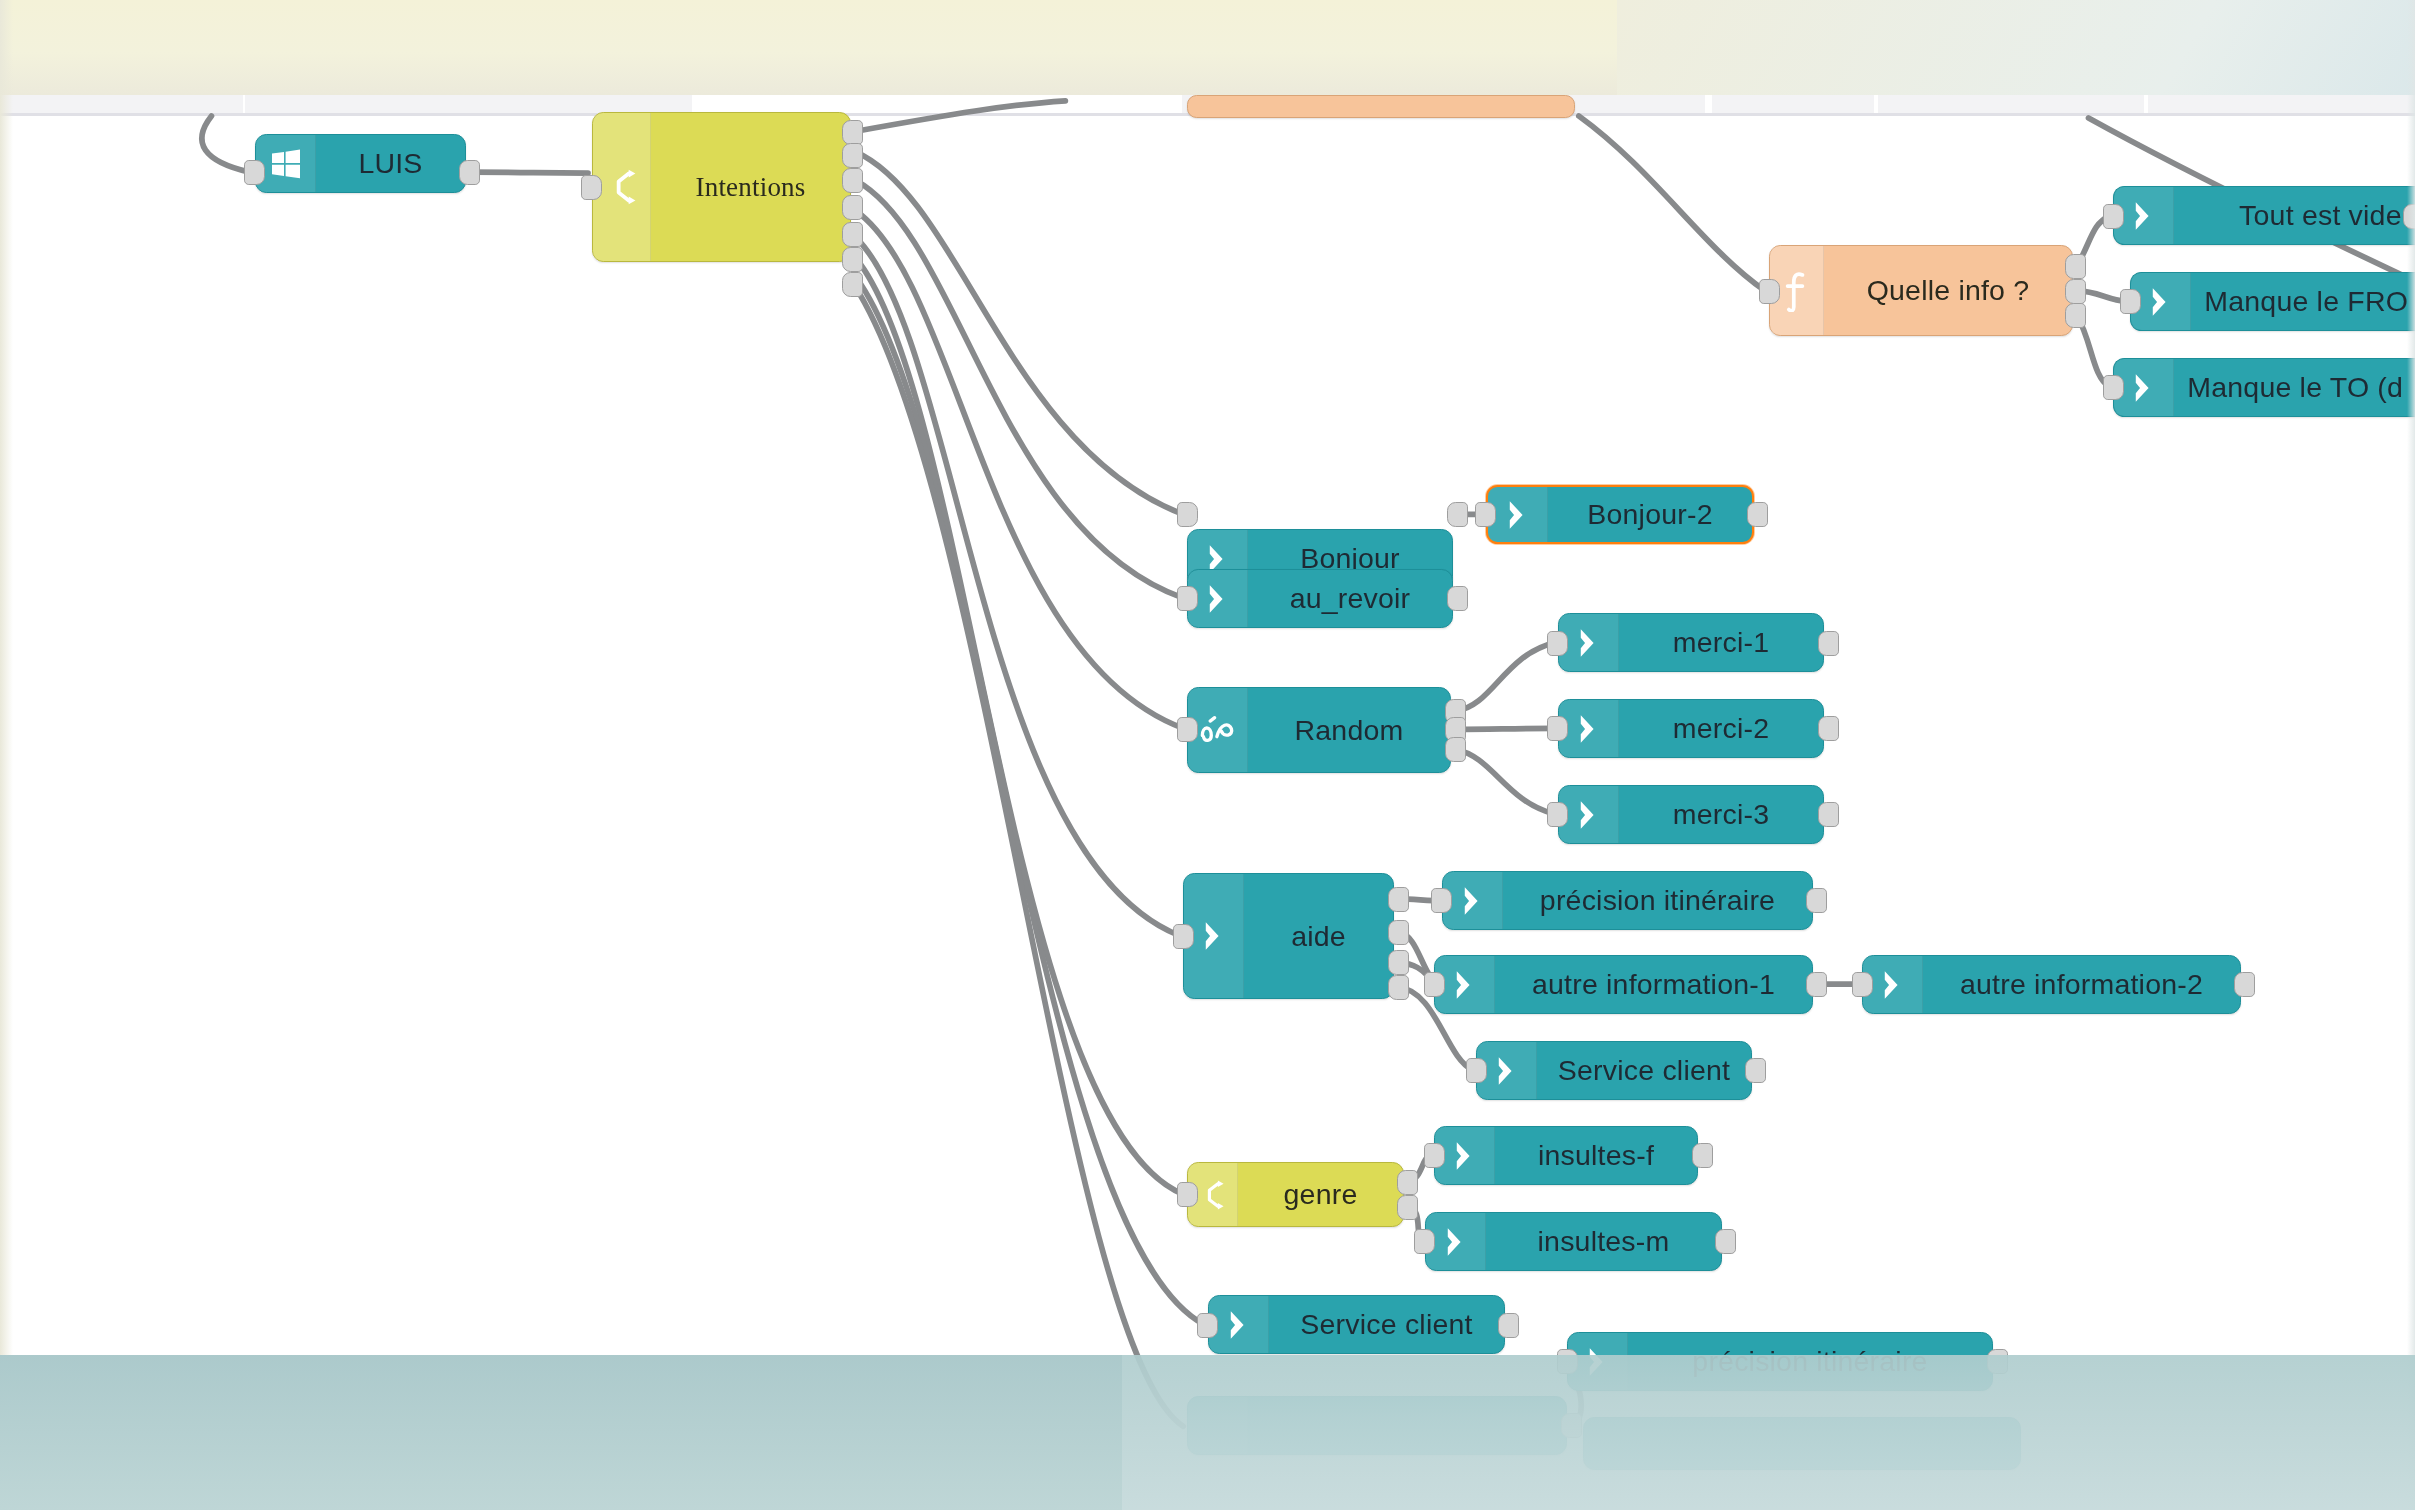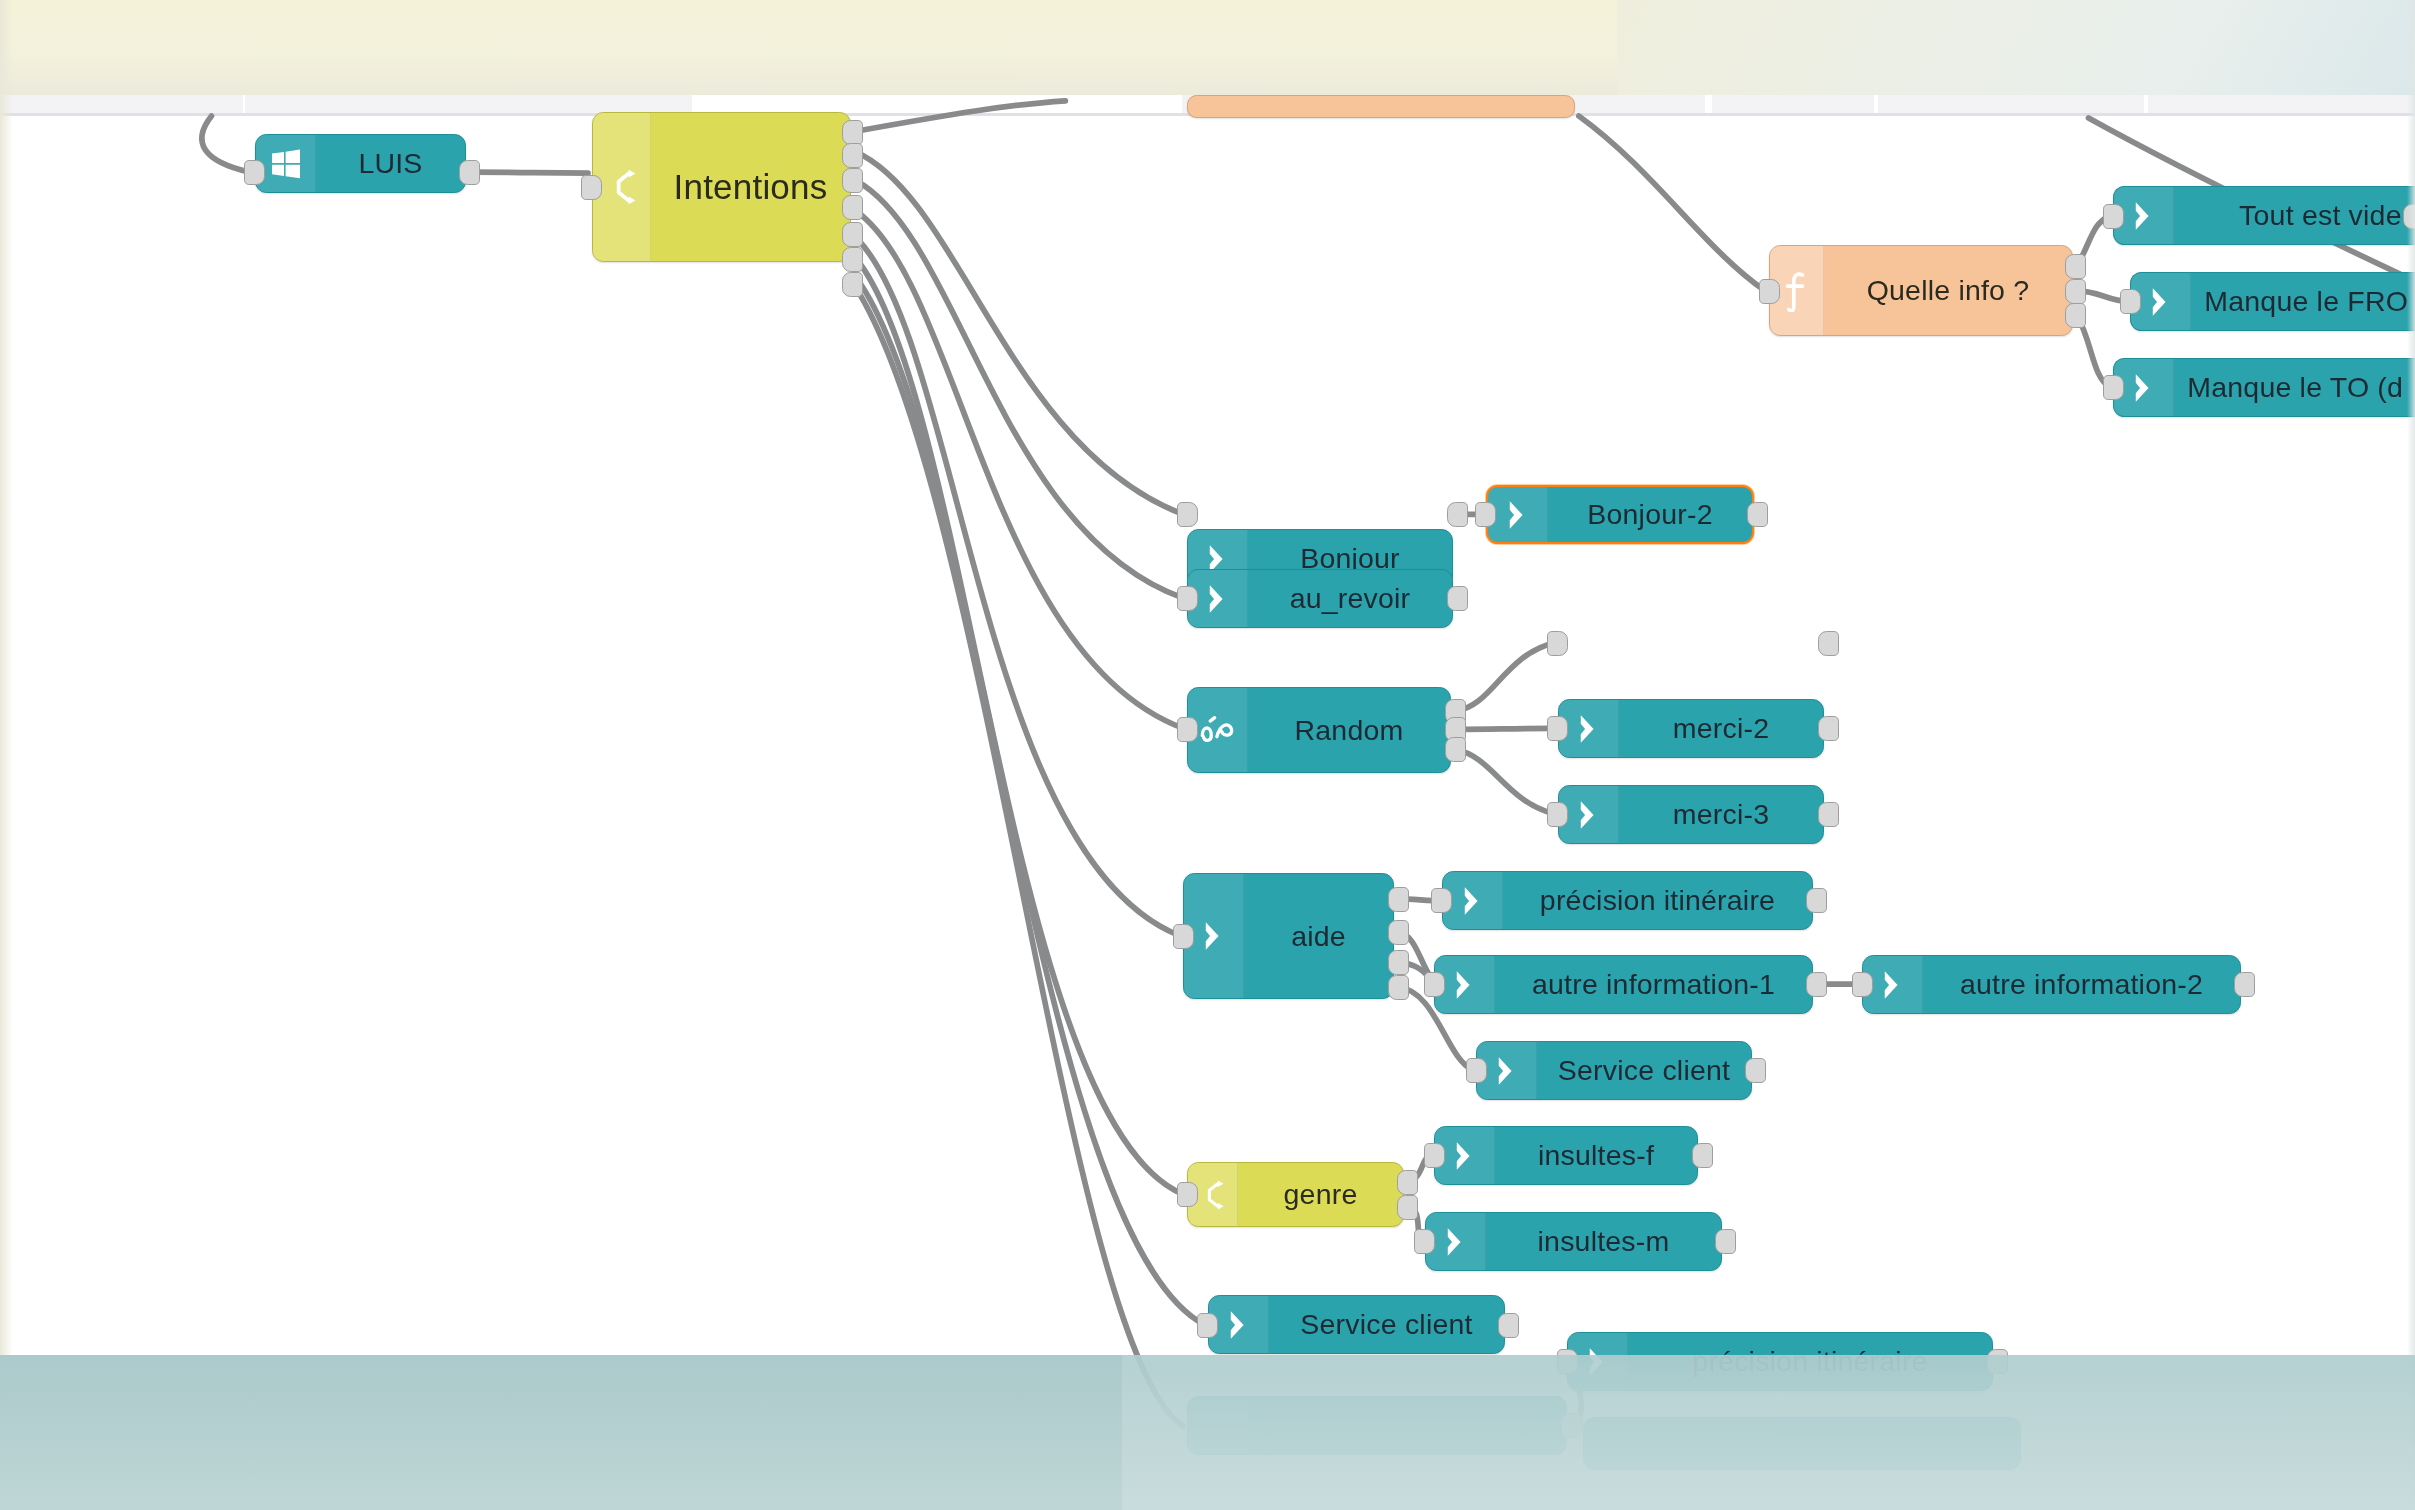--- a/index.html
+++ b/index.html
@@ -259,21 +259,21 @@
   <div class="port out" style="left:459px;top:160px;"></div>
 
   <div class="node yellow" style="left:592px;top:112px;width:259px;height:150px;">
     <div class="iconbox" style="width:57px;flex:0 0 57px;">
       <svg width="34" height="38" viewBox="0 0 28 34">
         <path fill="none" stroke="#ffffff" stroke-width="3.4" stroke-linecap="round" stroke-linejoin="round" d="M20 5 L11 12 L11 22 L20 29"></path>
         <path fill="#ffffff" d="M20 1.5 L26 5 L20 8.5 Z"></path>
         <path fill="#ffffff" d="M20 25.5 L26 29 L20 32.5 Z"></path>
       </svg>
     </div>
-    <div class="label" style="font-size:35px;">Intentions</div>
+    <div class="label" style="font-size:27px;font-family:Liberation Serif, serif;">Intentions</div>
   </div>
   <div class="port in" style="left:581px;top:175px;"></div>
   <div class="port out" style="left:842px;top:120px;"></div>
   <div class="port out" style="left:842px;top:143px;"></div>
   <div class="port out" style="left:842px;top:168px;"></div>
   <div class="port out" style="left:842px;top:195px;"></div>
   <div class="port out" style="left:842px;top:222px;"></div>
   <div class="port out" style="left:842px;top:247px;"></div>
   <div class="port out" style="left:842px;top:272px;"></div>
 
@@ -348,20 +348,28 @@
     <div class="iconbox">
       <svg width="28.5" height="32" viewBox="0 0 24 30">
         <path fill="#ffffff" d="M5 2 L17 15 L5 28 L5 20 L9 15 L5 10 Z"></path>
       </svg>
     </div>
     <div class="label">au_revoir</div>
   </div>
   <div class="port in" style="left:1177px;top:586px;"></div>
   <div class="port out" style="left:1447px;top:586px;"></div>
 
+  <div class="node teal" style="left:1558px;top:613px;width:266px;height:59px;">
+    <div class="iconbox">
+      <svg width="28.5" height="32" viewBox="0 0 24 30">
+        <path fill="#ffffff" d="M5 2 L17 15 L5 28 L5 20 L9 15 L5 10 Z"></path>
+      </svg>
+    </div>
+    <div class="label">merci-1</div>
+  </div>
   <div class="port in" style="left:1547px;top:631px;"></div>
   <div class="port out" style="left:1818px;top:631px;"></div>
 
   <div class="node teal" style="left:1187px;top:687px;width:264px;height:86px;">
     <div class="iconbox">
       <svg width="38" height="32" viewBox="0 0 34 28">
         <path fill="none" stroke="#ffffff" stroke-width="3" stroke-linecap="round" d="M3 19 C3 10, 11 10, 11 19 C11 24, 5 25, 4 20"></path>
         <path fill="none" stroke="#ffffff" stroke-width="3" stroke-linecap="round" d="M16 20 C19 8, 27 7, 29 13 C31 19, 22 21, 20 15"></path>
         <path fill="none" stroke="#ffffff" stroke-width="3" stroke-linecap="round" d="M10 6 L14 3"></path>
       </svg>

